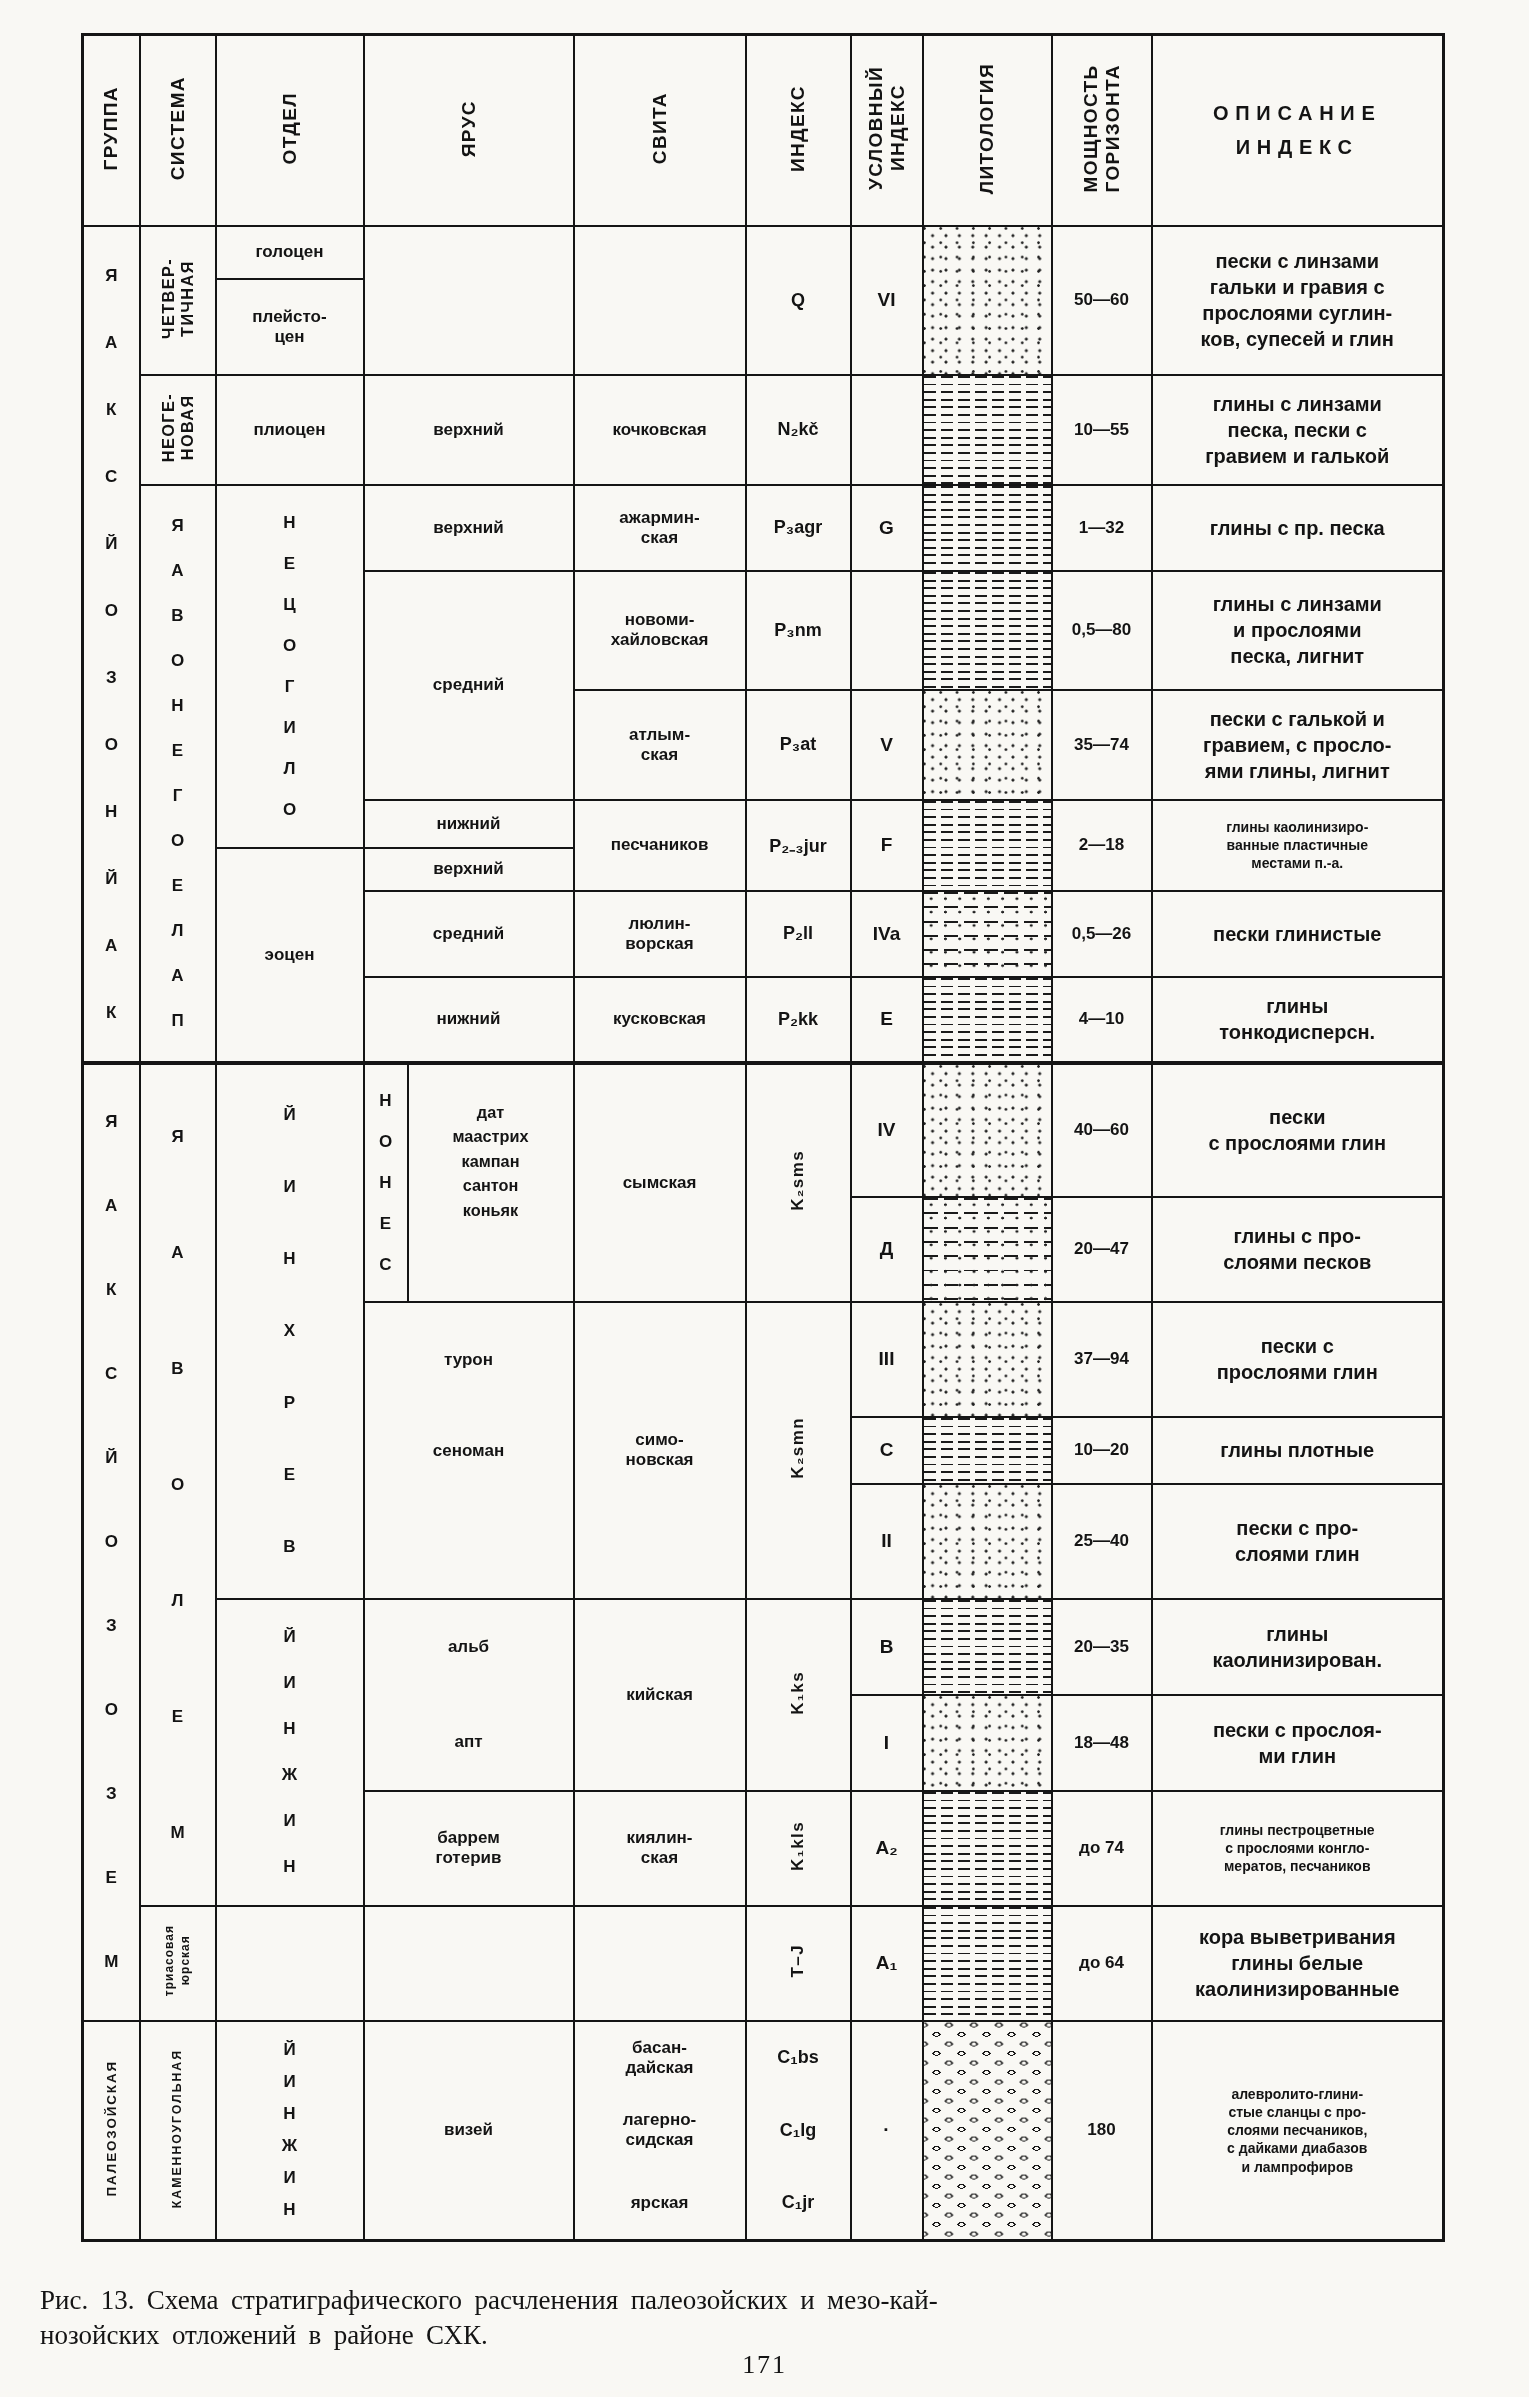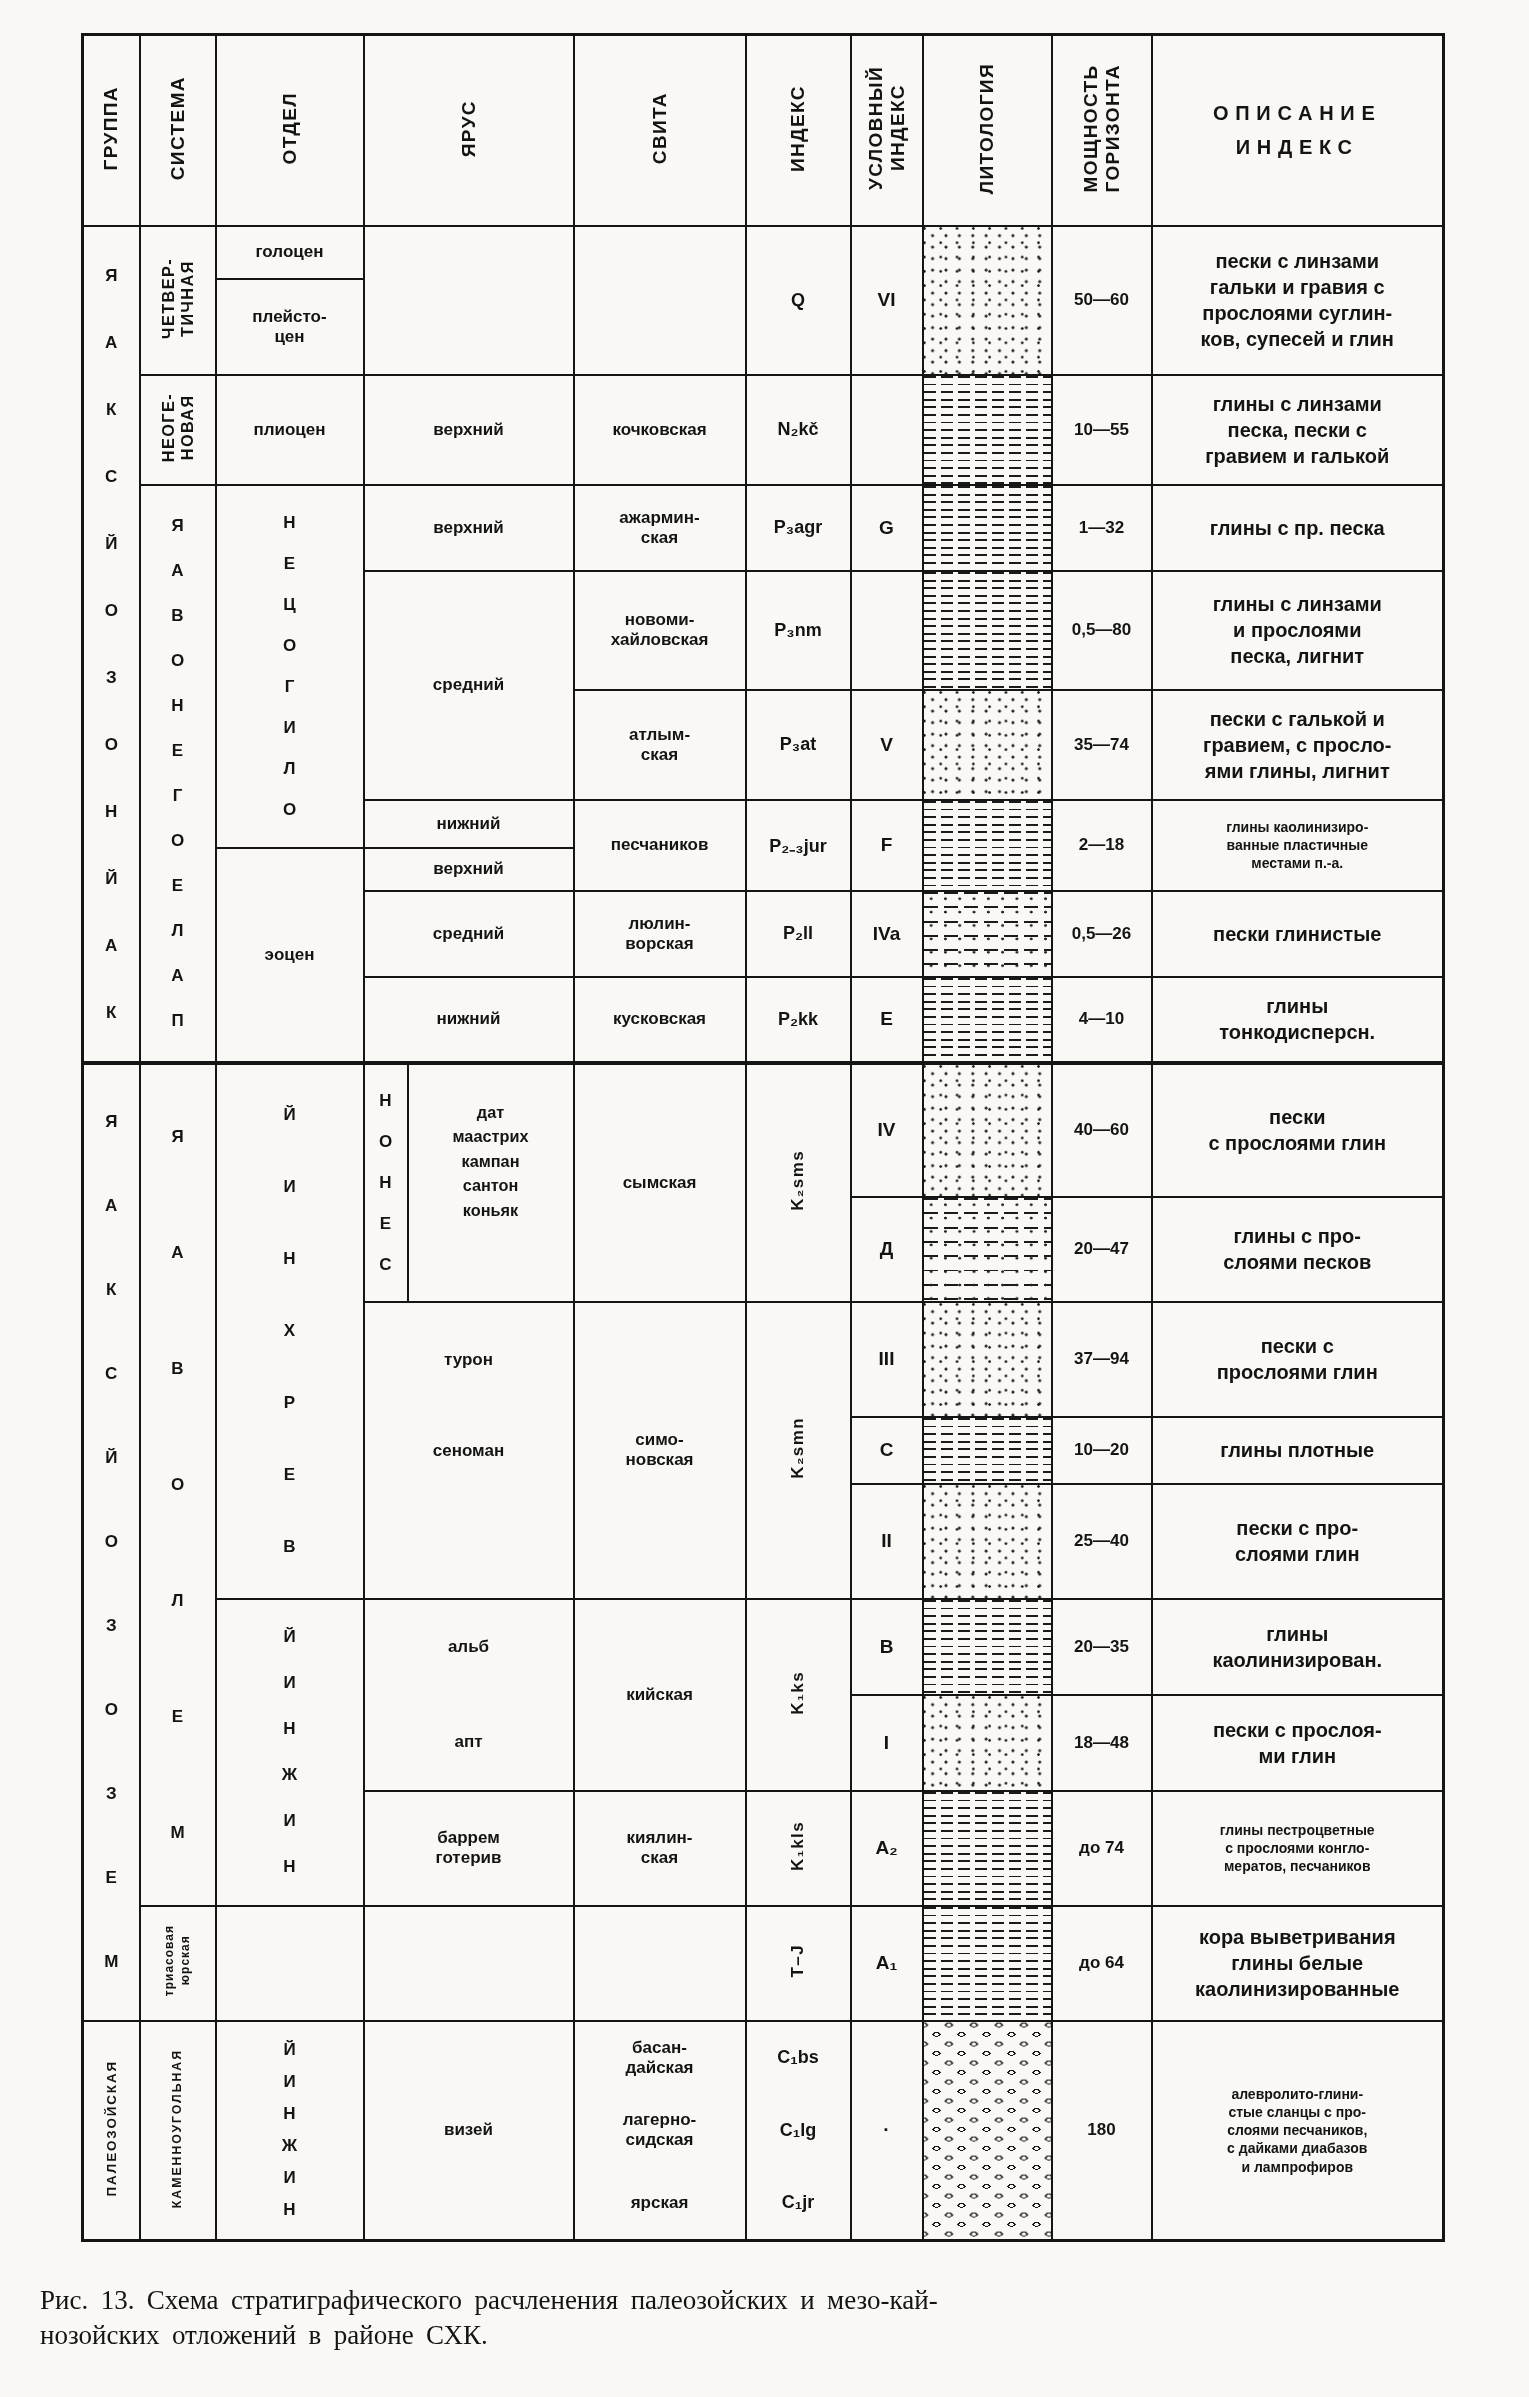--- a/index.html
+++ b/index.html
@@ -512,14 +512,15 @@
 стые сланцы с про-
 слоями песчаников,
 с дайками диабазов
 и лампрофиров</td>
     </tr>
   </tbody>
     </table>
 
   <div class="caption txt">Рис. 13. Схема стратиграфического расчленения палеозойских и мезо-кай-
 нозойских отложений в районе СХК.</div>
+  <div class="pageno">171</div>
 </div>
 
 
 </body></html>

